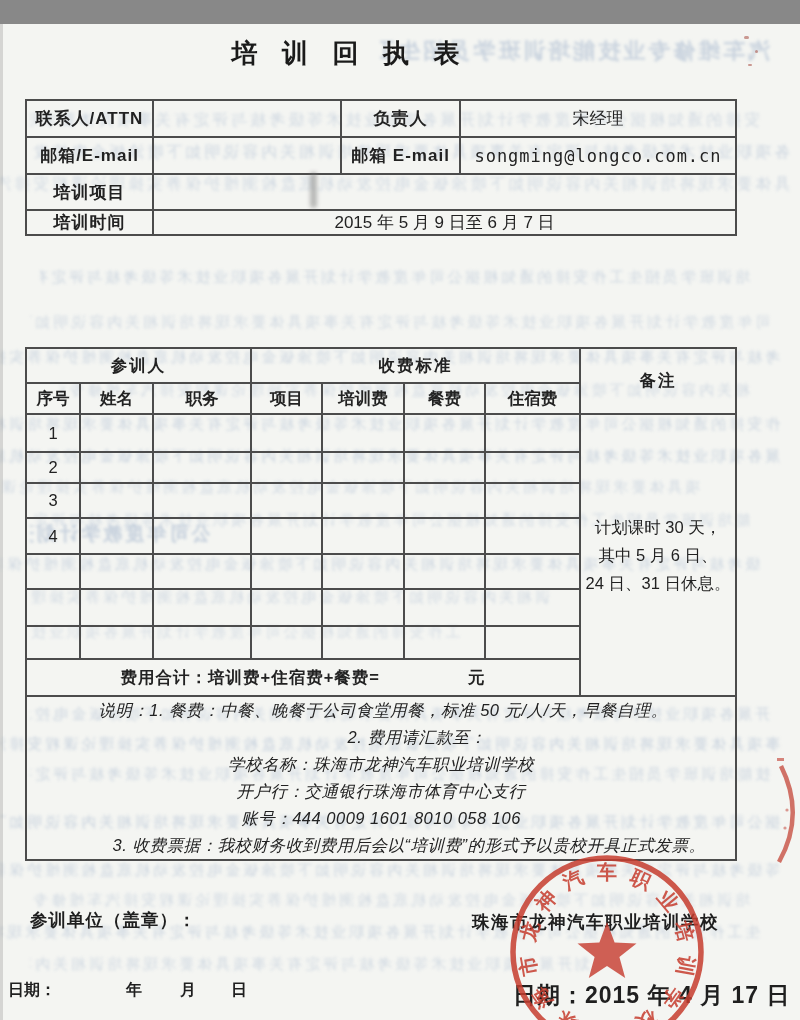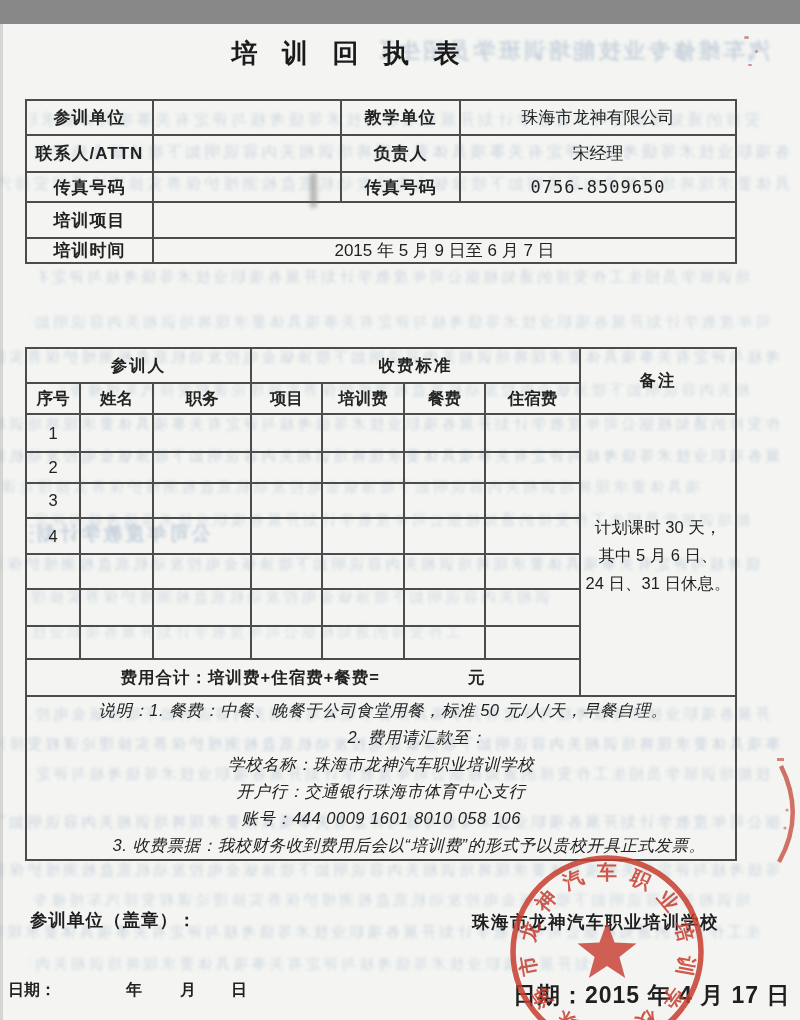--- a/index.html
+++ b/index.html
@@ -86,37 +86,31 @@
   <h1 class="title">培 训 回 执 表</h1>
 
   <table class="t upper">
     <colgroup>
         <col style="width:127px">
         <col style="width:188px">
         <col style="width:119px">
         <col style="width:276px">
       </colgroup>
     <tbody>
-      <tr style="height:35px">
-        <td class="lab">参训单位</td>
-        <td></td>
-        <td class="lab">教学单位</td>
-        <td>珠海市龙神有限公司</td>
-      </tr>
       <tr style="height:37px">
         <td class="lab">联系人/ATTN</td>
         <td></td>
         <td class="lab">负责人</td>
         <td>宋经理</td>
       </tr>
-      <tr style="height:30px">
-        <td class="lab">传真号码</td>
+      <tr style="height:37px">
+        <td class="lab">邮箱/E-mail</td>
         <td></td>
-        <td class="lab">传真号码</td>
-        <td class="num">0756-8509650</td>
+        <td class="lab">邮箱 E-mail</td>
+        <td class="num">songming@longco.com.cn</td>
       </tr>
       <tr style="height:36px">
         <td class="lab">培训项目</td>
         <td colspan="3"></td>
       </tr>
       <tr style="height:19px">
         <td class="lab">培训时间</td>
         <td colspan="3">2015 年 5 月 9 日至 6 月 7 日</td>
       </tr>
     </tbody>

